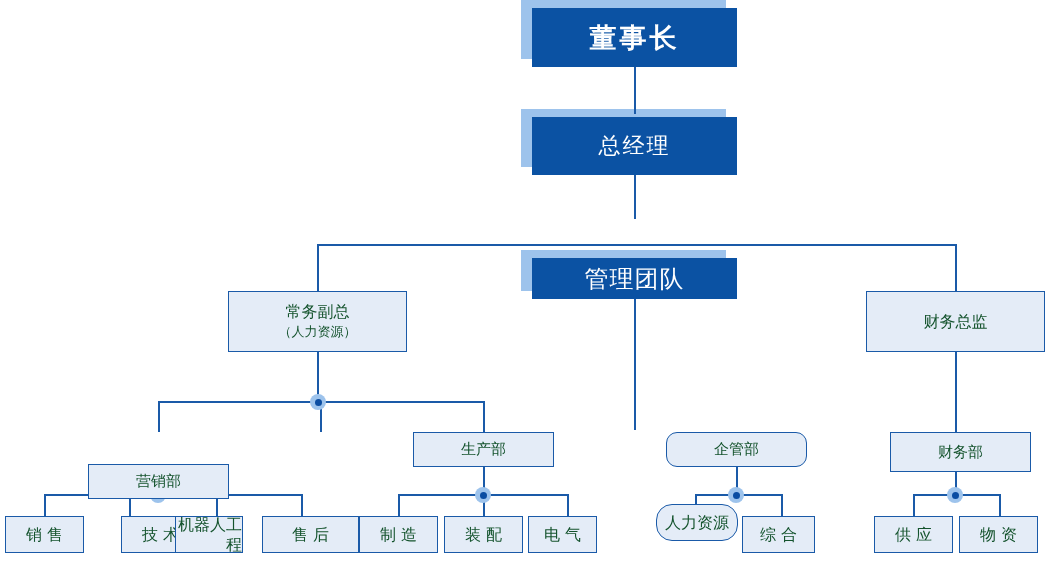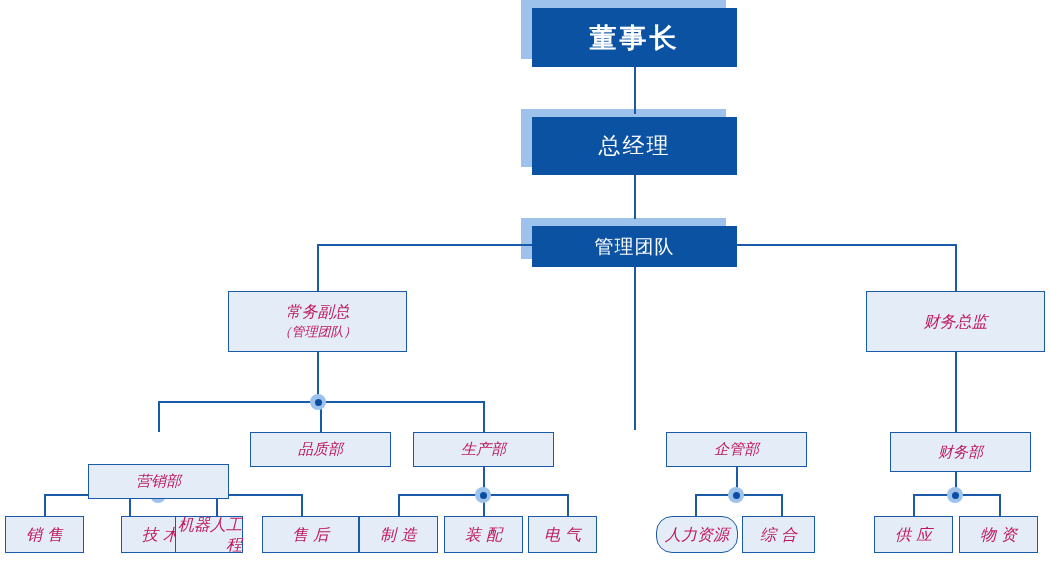--- a/index.html
+++ b/index.html
@@ -35,26 +35,26 @@
     text-align:right;line-height:1.25;
   }
   .node.dark{
     background:#0b52a3;color:#ffffff;border:none;
   }
   .node.dark::before{
     content:"";position:absolute;left:-11px;top:-8px;
     width:100%;height:100%;background:#9dc3ec;z-index:-1;
   }
   .node.light{
-    background:#e4ecf7;border:1.6px solid #1a5aa8;color:#be185d;font-style:italic;
+    background:#e4ecf7;border:1.6px solid #1a5aa8;color:#14532d;
   }
 
   .t-lvl1{font-size:27px;font-weight:bold;letter-spacing:3px;}
   .t-lvl2{font-size:22px;letter-spacing:2px;}
-  .t-lvl3{font-size:19px;letter-spacing:1px;}
+  .t-lvl3{font-size:24px;letter-spacing:1px;margin-top:32px;}
   .t-mid{font-size:16px;}
   .sub{font-size:13px;margin-top:2px;}
   .t-dept{font-size:15px;}
   .t-leaf{font-size:16px;}
 </style>
 </head>
 <body>
 
 <div id="chart">
 
@@ -110,37 +110,34 @@
   <div class="node dark t-lvl2" style="left:532px;top:117px;width:205px;height:58px;">
     <span>总经理</span>
   </div>
 
   <div class="node dark t-lvl3" style="left:532px;top:226px;width:205px;height:41px;">
     <span>管理团队</span>
   </div>
 
   <div class="node light" style="left:228px;top:291px;width:179px;height:61px;">
     <span class="t-mid">常务副总</span>
-    <span class="sub">（管理团队）</span>
+    <span class="sub">（人力资源）</span>
   </div>
 
   <div class="node light" style="left:866px;top:291px;width:179px;height:61px;">
     <span class="t-mid">财务总监</span>
   </div>
 
   <div class="node light" style="left:88px;top:432px;width:141px;height:35px;margin-top:32px;">
     <span class="t-dept">营销部</span>
   </div>
-  <div class="node light" style="left:250px;top:432px;width:141px;height:35px;">
-    <span class="t-dept">品质部</span>
-  </div>
   <div class="node light" style="left:413px;top:432px;width:141px;height:35px;">
     <span class="t-dept">生产部</span>
   </div>
-  <div class="node light" style="left:666px;top:432px;width:141px;height:35px;">
+  <div class="node light" style="left:666px;top:432px;width:141px;height:35px;border-radius:11px;">
     <span class="t-dept">企管部</span>
   </div>
   <div class="node light" style="left:890px;top:432px;width:141px;height:40px;">
     <span class="t-dept">财务部</span>
   </div>
 
   <div class="node light" style="left:5px;top:516px;width:79px;height:37px;">
     <span class="t-leaf">销 售</span>
   </div>
   <div class="node light" style="left:90px;top:516px;width:79px;height:37px;margin-left:31px;">
@@ -156,21 +153,21 @@
   <div class="node light" style="left:359px;top:516px;width:79px;height:37px;">
     <span class="t-leaf">制 造</span>
   </div>
   <div class="node light" style="left:444px;top:516px;width:79px;height:37px;">
     <span class="t-leaf">装 配</span>
   </div>
   <div class="node light" style="left:528px;top:516px;width:69px;height:37px;">
     <span class="t-leaf">电 气</span>
   </div>
 
-  <div class="node light" style="left:656px;top:516px;width:82px;height:37px;border-radius:16px;">
+  <div class="node light" style="left:656px;top:504px;width:82px;height:37px;border-radius:16px;">
     <span class="t-leaf">人力资源</span>
   </div>
   <div class="node light" style="left:742px;top:516px;width:73px;height:37px;">
     <span class="t-leaf">综 合</span>
   </div>
 
   <div class="node light" style="left:874px;top:516px;width:79px;height:37px;">
     <span class="t-leaf">供 应</span>
   </div>
   <div class="node light" style="left:959px;top:516px;width:79px;height:37px;">

